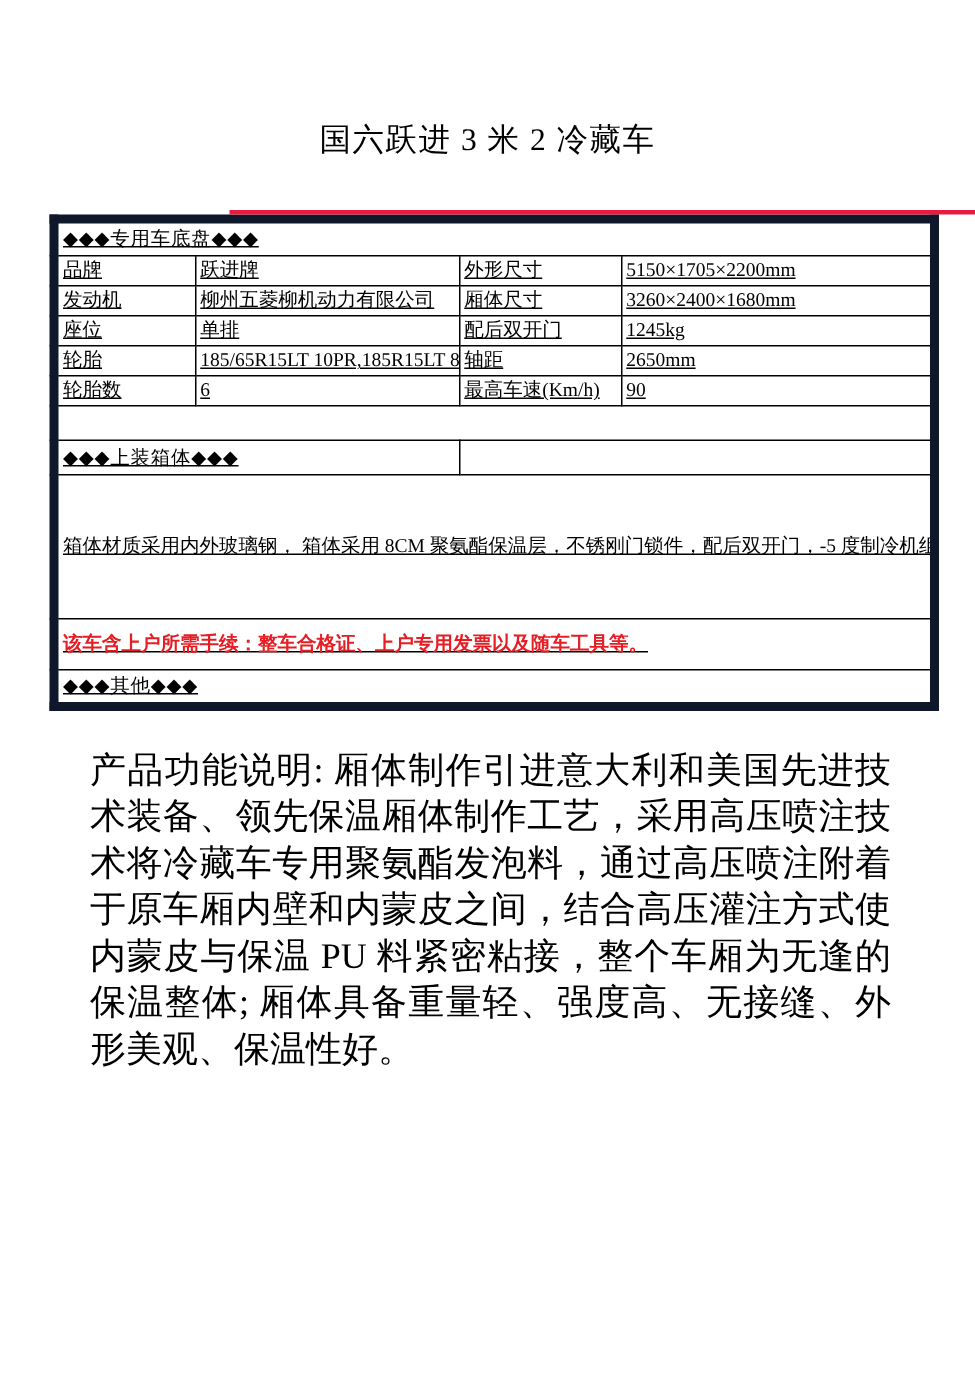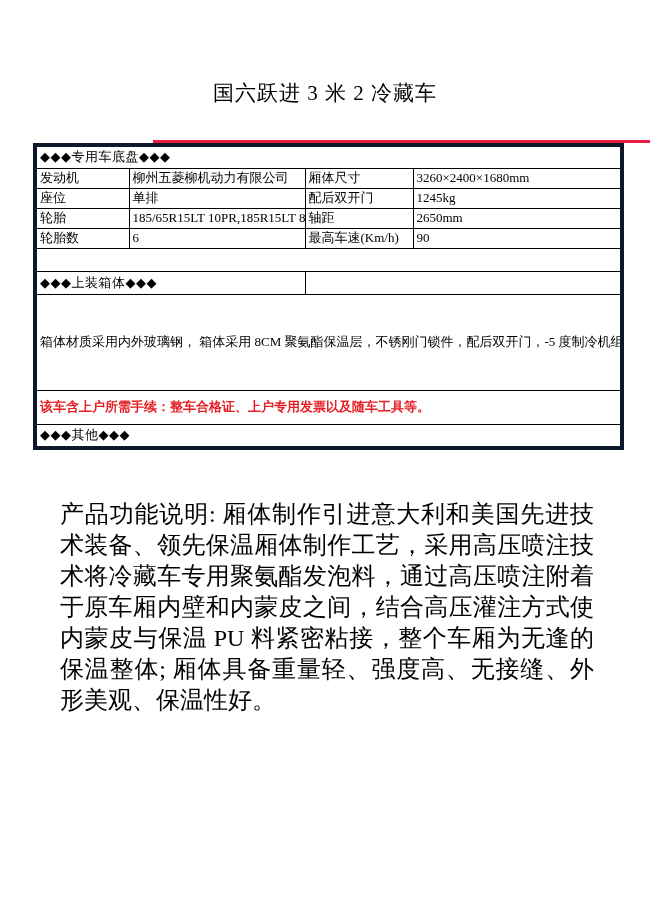--- a/index.html
+++ b/index.html
@@ -14,22 +14,23 @@
     text-align:center; font-size:21px; font-weight:normal;
     letter-spacing:1px; margin:0;
   }
   .red-line {
     position:absolute; left:153px; top:127px; width:497px; height:3px;
     background:var(--accent-red,#e81c43); z-index:3;
   }
   table.spec-table {
     position:absolute; left:33px; top:130px; width:587px;
     border-collapse:collapse; table-layout:fixed;
-    border:4px solid #0f172a;
+    border:6px solid #0f172a;
     z-index:2;
+    text-decoration:underline;
   }
   table.spec-table td {
     border:1px solid #000;
     font-size:13px; line-height:1.1;
     padding:1px 3px;
     overflow:hidden; white-space:nowrap;
     vertical-align:middle;
   }
   td.section-cell { height:19px; font-size:13.5px; letter-spacing:0.5px; }
   tr.spec-row td { height:17px; }
@@ -69,20 +70,26 @@
         <col style="width:176px">
         <col style="width:108px">
         <col style="width:209px">
     </colgroup>
     <tbody>
       <tr>
         <td class="section-cell" colspan="4">◆◆◆专用车底盘◆◆◆</td>
       </tr>
 
       <tr class="spec-row">
+        <td>品牌</td>
+        <td class="spec-value">跃进牌</td>
+        <td>外形尺寸</td>
+        <td>5150×1705×2200mm</td>
+      </tr>
+      <tr class="spec-row">
         <td>发动机</td>
         <td class="spec-value">柳州五菱柳机动力有限公司</td>
         <td>厢体尺寸</td>
         <td>3260×2400×1680mm</td>
       </tr>
       <tr class="spec-row">
         <td>座位</td>
         <td class="spec-value">单排</td>
         <td>配后双开门</td>
         <td>1245kg</td>

